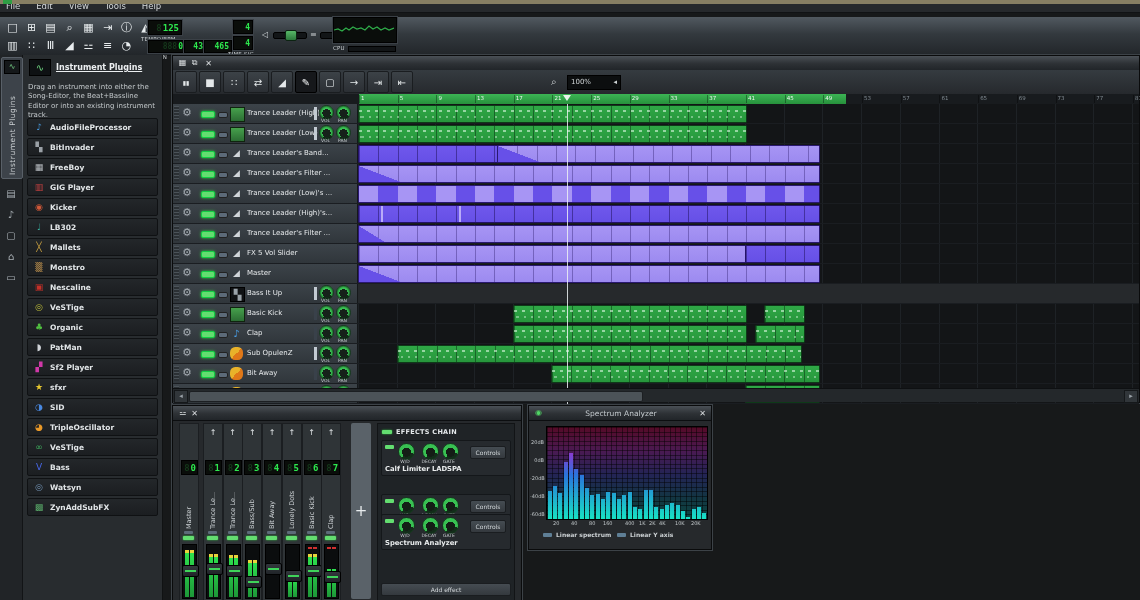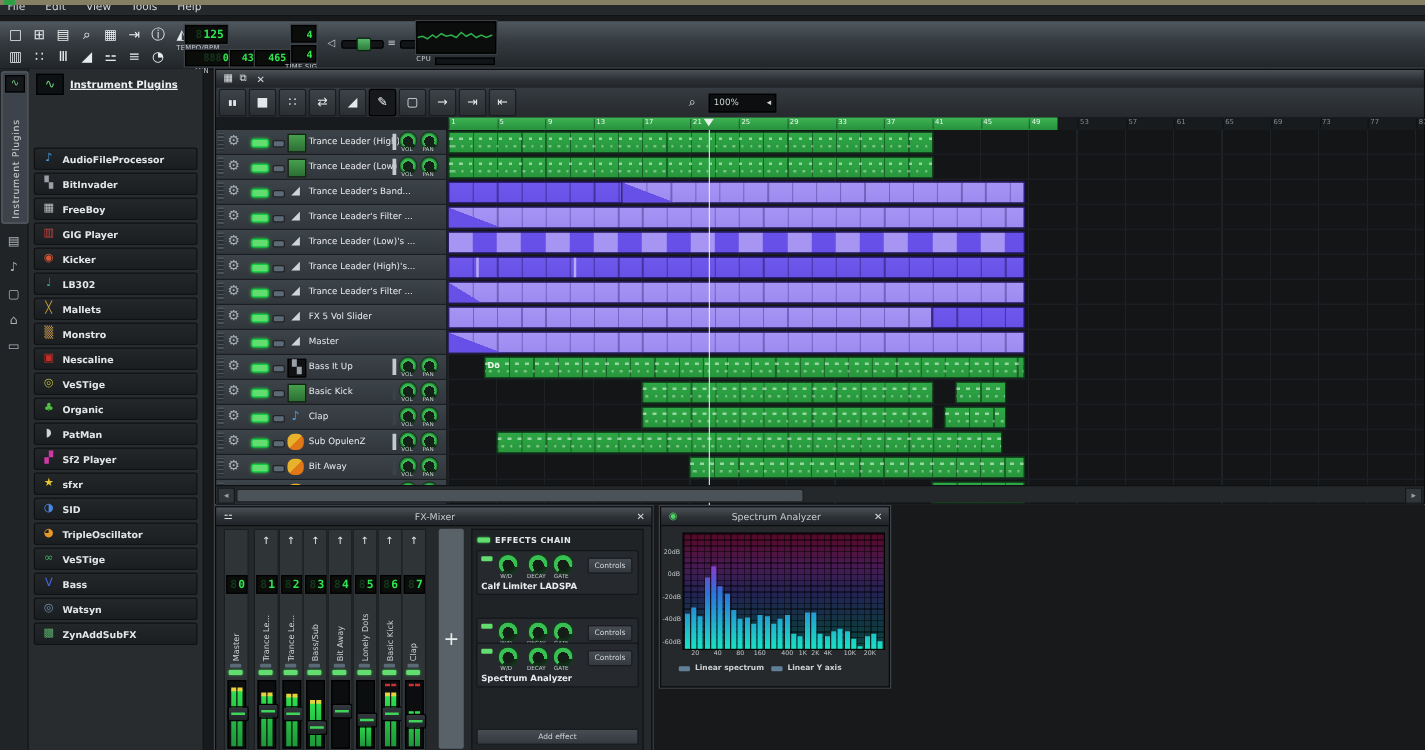--- a/index.html
+++ b/index.html
@@ -258,20 +258,21 @@
         <div class="sico">⌂</div>
         <div class="sico">▭</div>
       </div>
   </div>
 
   <div id="side-panel" class="abs">
     <div id="sp-head">
       <span class="ico">∿</span>
       <span id="sp-title">Instrument Plugins</span>
     </div>
+    <div id="sp-desc">Drag an instrument into either the Song-Editor, the Beat+Bassline Editor or into an existing instrument track.</div>
     <div id="plugin-list">
         <div class="plug">
           <div class="pico" style="color: rgb(74, 160, 232);">♪</div>
           <div class="pname">AudioFileProcessor</div>
         </div>
         <div class="plug">
           <div class="pico" style="color: rgb(154, 160, 166);">▚</div>
           <div class="pname">BitInvader</div>
         </div>
         <div class="plug">
@@ -567,25 +568,20 @@
             <div class="led1"></div>
             <div class="led2"></div>
             <div class="ticon2" style="color: rgb(154, 162, 168); background: rgb(16, 18, 20); border: 1px solid rgb(0, 0, 0);">▚</div>
             <div class="tname">Bass It Up</div>
             <div class="activity on"></div>
             <div class="knob" style="left: 146px;"></div>
             <div class="knoblabel" style="left: 146px;">VOL</div>
             <div class="knob" style="left: 163px;"></div>
             <div class="knoblabel" style="left: 163px;">PAN</div>
           </div>
-          <div class="lane">
-            <div class="seg green" style="left: 29.022px; width: 431.46px;">
-              <div class="seglabel">Do</div>
-            </div>
-          </div>
         </div>
         <div class="trow">
           <div class="thead">
             <div class="grip"></div>
             <div class="gear">⚙</div>
             <div class="led1"></div>
             <div class="led2"></div>
             <div class="ticon2" style="background: linear-gradient(rgb(70, 160, 76), rgb(44, 110, 52)); border: 1px solid rgb(16, 36, 15);"></div>
             <div class="tname">Basic Kick</div>
             <div class="activity"></div>
@@ -678,21 +674,20 @@
     <div id="se-scroll">
       <span class="sarrow" style="left:1px;">◂</span>
       <span class="sarrow" style="right:1px;">▸</span>
       <div class="shandle" style="left:16px;width:452px;"></div>
     </div>
   </div>
 
   <div class="window" style="left:172px;top:405px;width:348px;height:195px;">
     <div class="titlebar">
       <span class="ticon">⚍</span>
-      <span class="ttext">FX-Mixer</span>
       <span class="wbtn">✕</span>
     </div>
     <div id="mixer-channels">
         <div class="strip" style="left: 6px;">
           <div class="num">
             <span class="led-ghost">8</span>
             <span>0</span>
           </div>
           <div class="vlabel">
             <span>Master</span>

